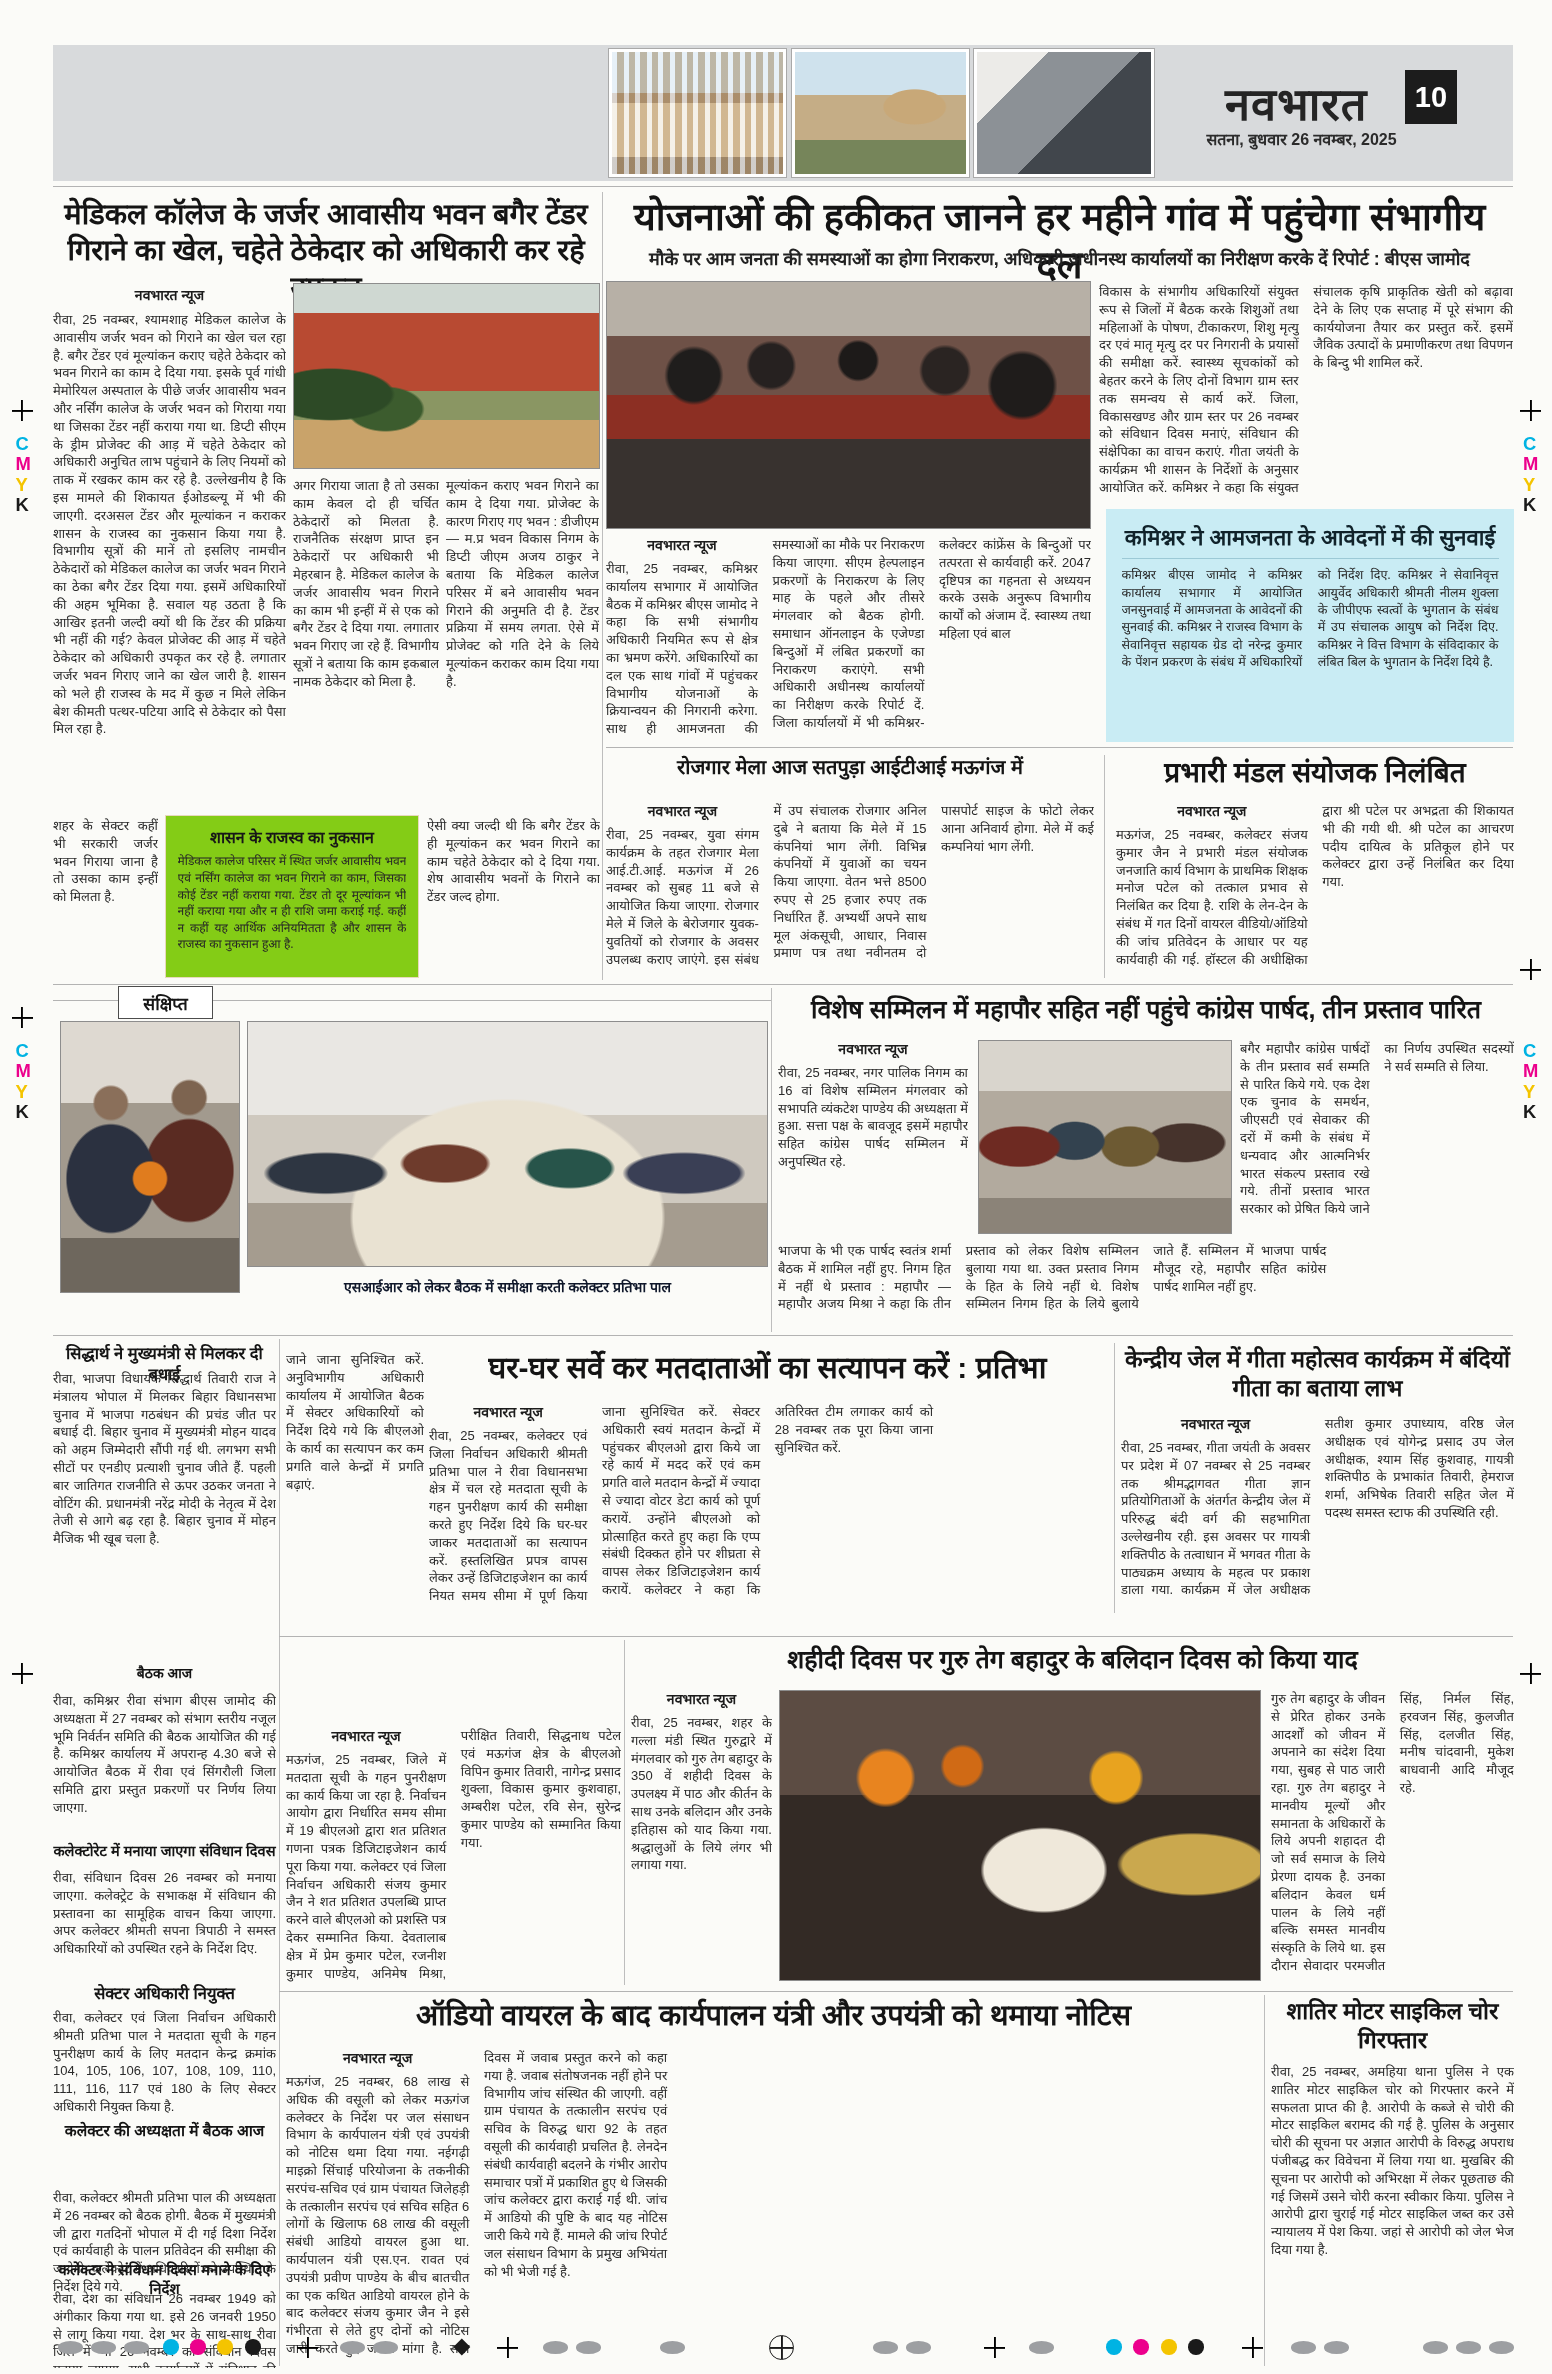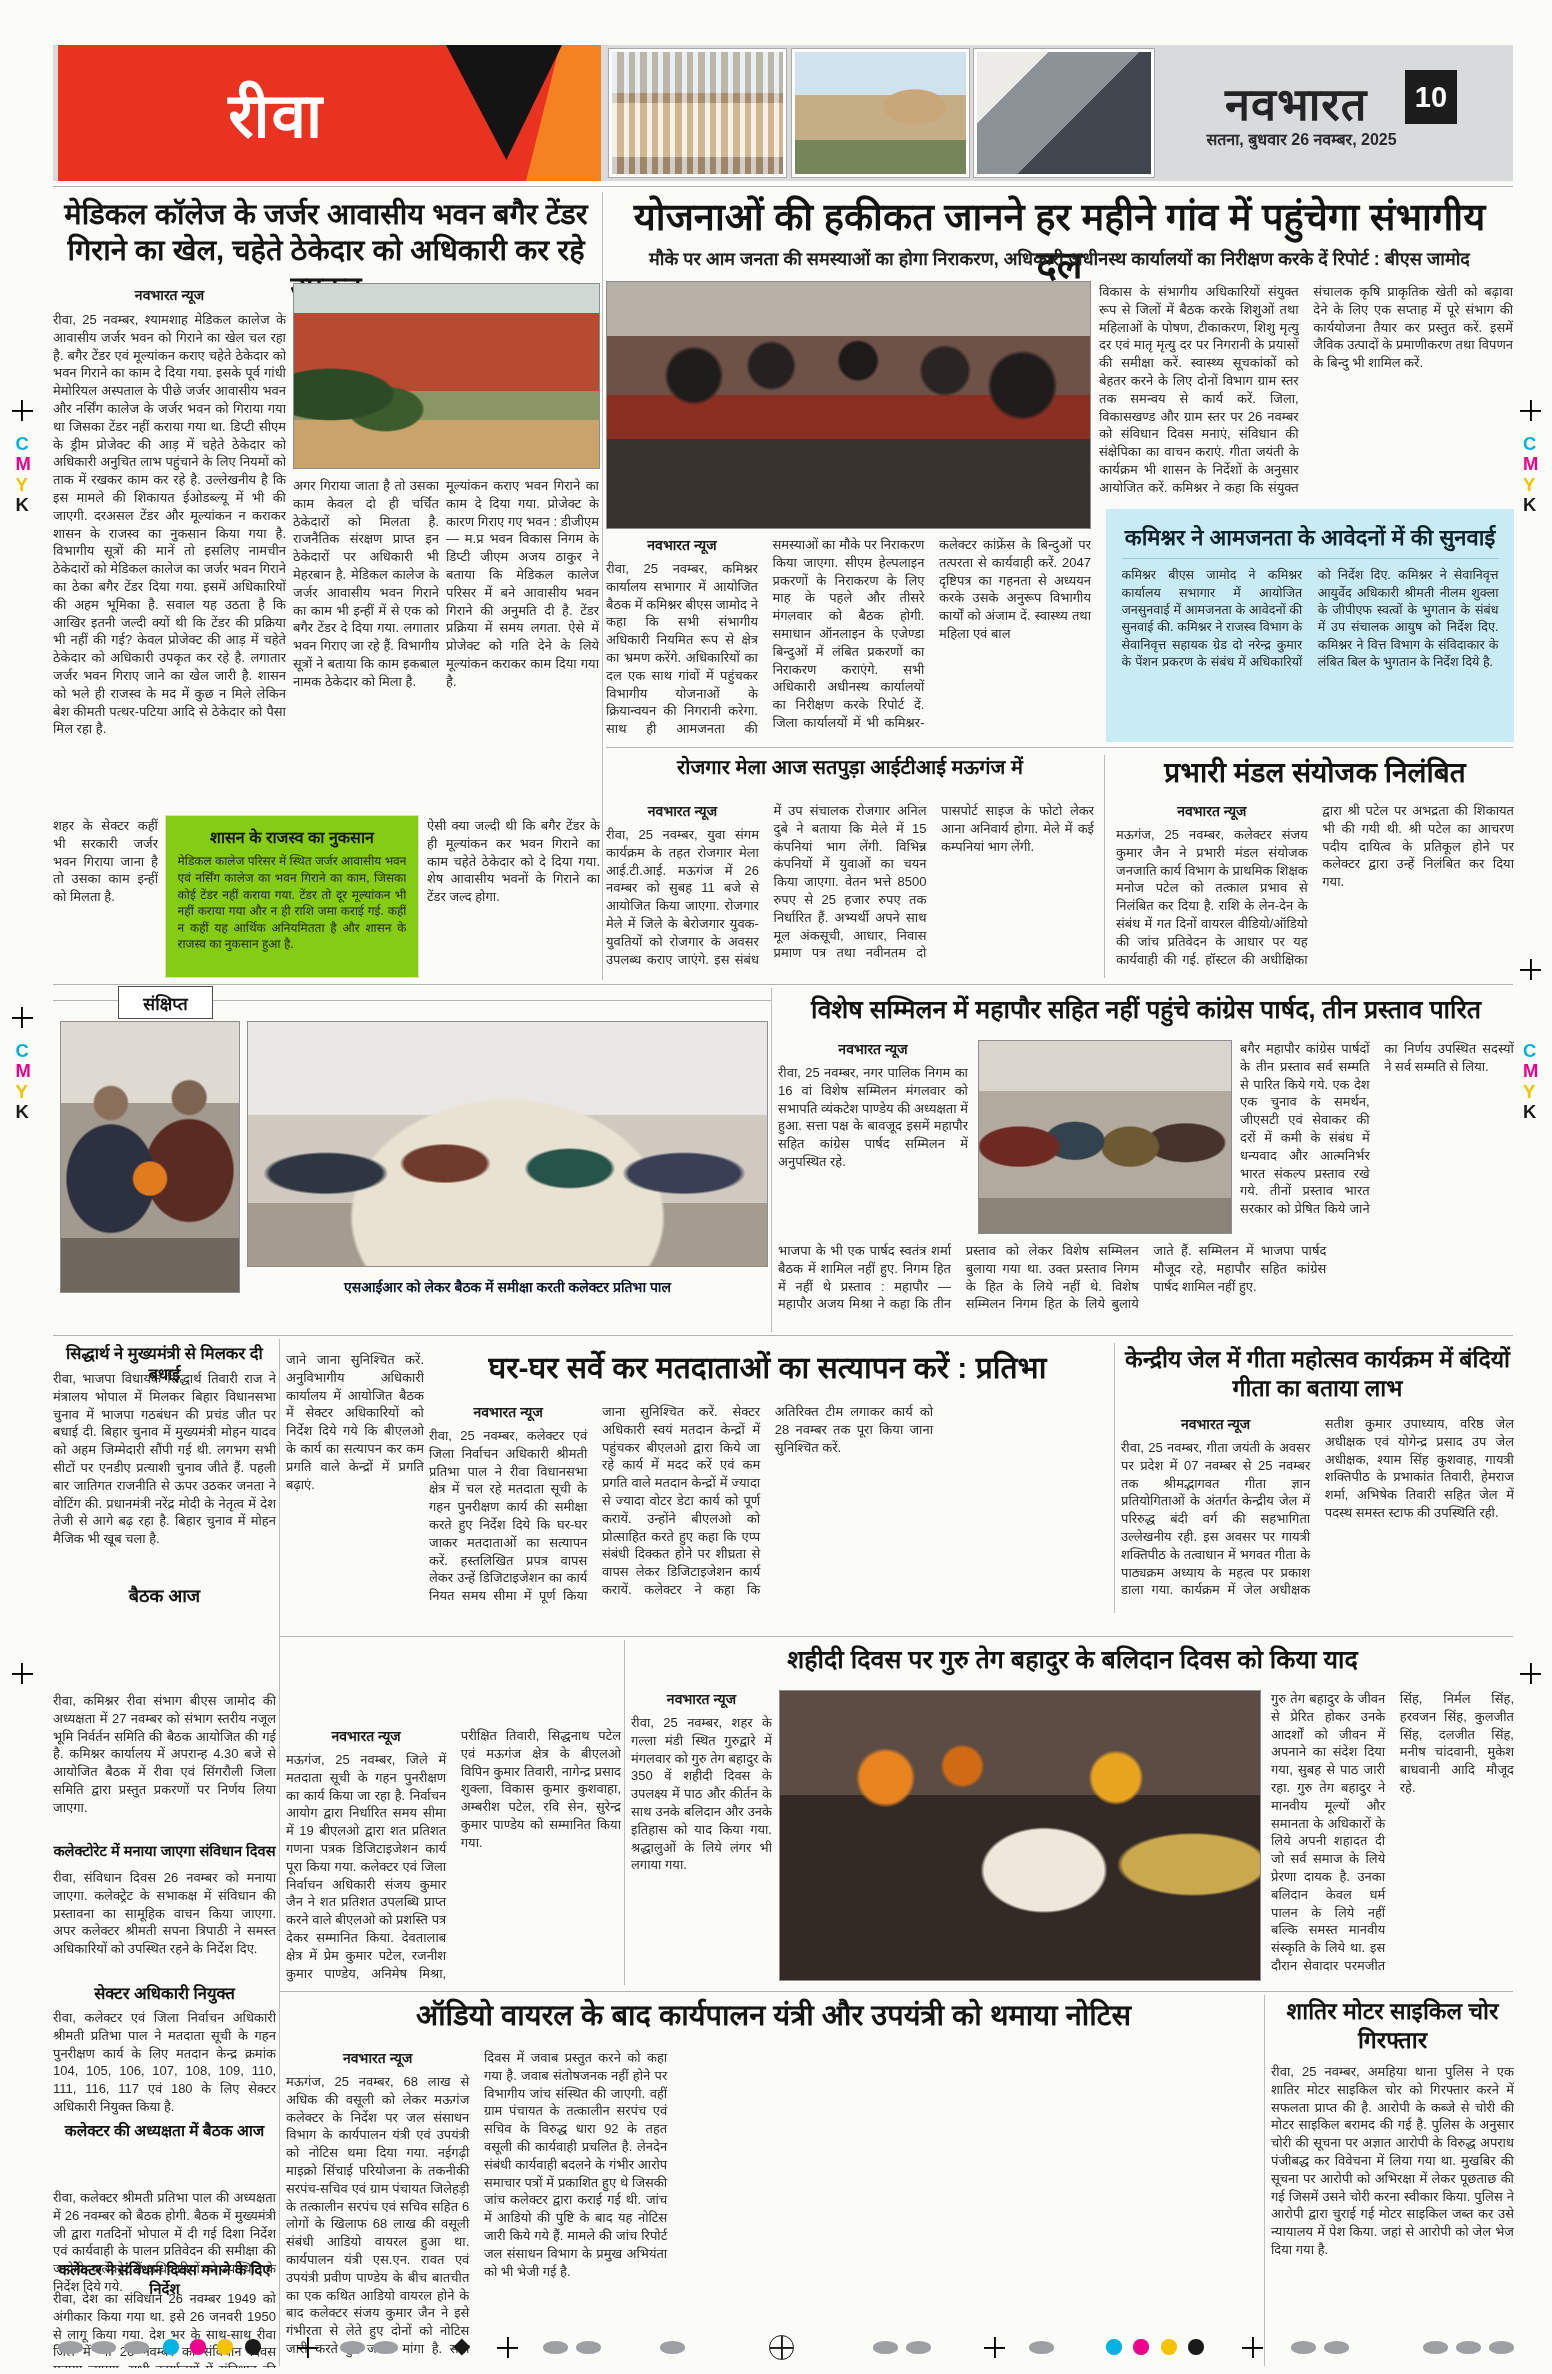--- a/index.html
+++ b/index.html
@@ -90,25 +90,20 @@
      radial-gradient(ellipse at 86% 60%,#caa84e 0 12%,transparent 13%),
      linear-gradient(180deg,#5c4c43 0 36%,#332a25 36%);}
 </style>
 </head>
 <body>
 
 <div id="page">
 
   <div class="abs" id="mast-band" style="left:53px;top:45px;width:1460px;height:136px;"></div>
 
-  <div class="abs" id="edition-banner" style="left:58px;top:45px;width:543px;height:136px;">
-    <div class="wedge-orange"></div>
-    <div class="tri-black"></div>
-    <div class="ed-txt">रीवा</div>
-  </div>
 
   <div class="abs photo thumb ph-waterfall" style="left:609px;top:49px;width:177px;height:128px;"></div>
   <div class="abs photo thumb ph-city" style="left:792px;top:49px;width:177px;height:128px;"></div>
   <div class="abs photo thumb ph-industry" style="left:974px;top:49px;width:180px;height:128px;"></div>
 
   <div class="abs" id="paper-name" style="left:1225px;top:72px;">नवभारत</div>
   <div class="abs" id="page-no-box" style="left:1405px;top:70px;width:52px;height:54px;">
     <span>10</span>
   </div>
   <div class="abs" id="dateline" style="left:1195px;top:128px;width:213px;">सतना, बुधवार 26 नवम्बर, 2025</div>
@@ -184,21 +179,21 @@
   <div class="abs photo ph-group" style="left:978px;top:1040px;width:254px;height:194px;"></div>
   <div class="abs btxt" style="left:1240px;top:1040px;width:274px;height:194px;column-count:2;">बगैर महापौर कांग्रेस पार्षदों के तीन प्रस्ताव सर्व सम्मति से पारित किये गये. एक देश एक चुनाव के समर्थन, जीएसटी एवं सेवाकर की दरों में कमी के संबंध में धन्यवाद और आत्मनिर्भर भारत संकल्प प्रस्ताव रखे गये. तीनों प्रस्ताव भारत सरकार को प्रेषित किये जाने का निर्णय उपस्थित सदस्यों ने सर्व सम्मति से लिया.</div>
   <div class="abs btxt" style="left:778px;top:1242px;width:736px;height:87px;column-count:4;">भाजपा के भी एक पार्षद स्वतंत्र शर्मा बैठक में शामिल नहीं हुए. निगम हित में नहीं थे प्रस्ताव : महापौर — महापौर अजय मिश्रा ने कहा कि तीन प्रस्ताव को लेकर विशेष सम्मिलन बुलाया गया था. उक्त प्रस्ताव निगम के हित के लिये नहीं थे. विशेष सम्मिलन निगम हित के लिये बुलाये जाते हैं. सम्मिलन में भाजपा पार्षद मौजूद रहे, महापौर सहित कांग्रेस पार्षद शामिल नहीं हुए.</div>
 
   <div class="hrule" style="left:53px;top:1335px;width:1460px;"></div>
   <div class="vrule" style="left:279px;top:1339px;height:1027px;"></div>
 
   <div class="abs hl" style="left:53px;top:1343px;width:223px;font-size:16.5px;">सिद्धार्थ ने मुख्यमंत्री से मिलकर दी बधाई</div>
   <div class="abs btxt" style="left:53px;top:1370px;width:223px;height:289px;">रीवा, भाजपा विधायक सिद्धार्थ तिवारी राज ने मंत्रालय भोपाल में मिलकर बिहार विधानसभा चुनाव में भाजपा गठबंधन की प्रचंड जीत पर बधाई दी. बिहार चुनाव में मुख्यमंत्री मोहन यादव को अहम जिम्मेदारी सौंपी गई थी. लगभग सभी सीटों पर एनडीए प्रत्याशी चुनाव जीते हैं. पहली बार जातिगत राजनीति से ऊपर उठकर जनता ने वोटिंग की. प्रधानमंत्री नरेंद्र मोदी के नेतृत्व में देश तेजी से आगे बढ़ रहा है. बिहार चुनाव में मोहन मैजिक भी खूब चला है.</div>
 
-  <div class="abs hl" style="left:53px;top:1585px;width:223px;font-size:18px;">बैठक आज</div>
+  <div class="abs hl" style="left:53px;top:1665px;width:223px;font-size:14px;">बैठक आज</div>
   <div class="abs btxt" style="left:53px;top:1692px;width:223px;height:144px;">रीवा, कमिश्नर रीवा संभाग बीएस जामोद की अध्यक्षता में 27 नवम्बर को संभाग स्तरीय नजूल भूमि निर्वर्तन समिति की बैठक आयोजित की गई है. कमिश्नर कार्यालय में अपरान्ह 4.30 बजे से आयोजित बैठक में रीवा एवं सिंगरौली जिला समिति द्वारा प्रस्तुत प्रकरणों पर निर्णय लिया जाएगा.</div>
 
   <div class="abs hl" style="left:53px;top:1842px;width:223px;font-size:14.6px;">कलेक्टोरेट में मनाया जाएगा संविधान दिवस</div>
   <div class="abs btxt" style="left:53px;top:1869px;width:223px;height:109px;">रीवा, संविधान दिवस 26 नवम्बर को मनाया जाएगा. कलेक्ट्रेट के सभाकक्ष में संविधान की प्रस्तावना का सामूहिक वाचन किया जाएगा. अपर कलेक्टर श्रीमती सपना त्रिपाठी ने समस्त अधिकारियों को उपस्थित रहने के निर्देश दिए.</div>
 
   <div class="abs hl" style="left:53px;top:1983px;width:223px;font-size:16.5px;">सेक्टर अधिकारी नियुक्त</div>
   <div class="abs btxt" style="left:53px;top:2009px;width:223px;height:107px;">रीवा, कलेक्टर एवं जिला निर्वाचन अधिकारी श्रीमती प्रतिभा पाल ने मतदाता सूची के गहन पुनरीक्षण कार्य के लिए मतदान केन्द्र क्रमांक 104, 105, 106, 107, 108, 109, 110, 111, 116, 117 एवं 180 के लिए सेक्टर अधिकारी नियुक्त किया है.</div>
 
   <div class="abs hl" style="left:53px;top:2121px;width:223px;font-size:15.5px;">कलेक्टर की अध्यक्षता में बैठक आज</div>
   <div class="abs btxt" style="left:53px;top:2146px;width:223px;height:109px;margin-top:43px;">रीवा, कलेक्टर श्रीमती प्रतिभा पाल की अध्यक्षता में 26 नवम्बर को बैठक होगी. बैठक में मुख्यमंत्री जी द्वारा गतदिनों भोपाल में दी गई दिशा निर्देश एवं कार्यवाही के पालन प्रतिवेदन की समीक्षा की जायेगी. कलेक्ट्रेट में अधिकारियों को उपस्थिति के निर्देश दिये गये.</div>

